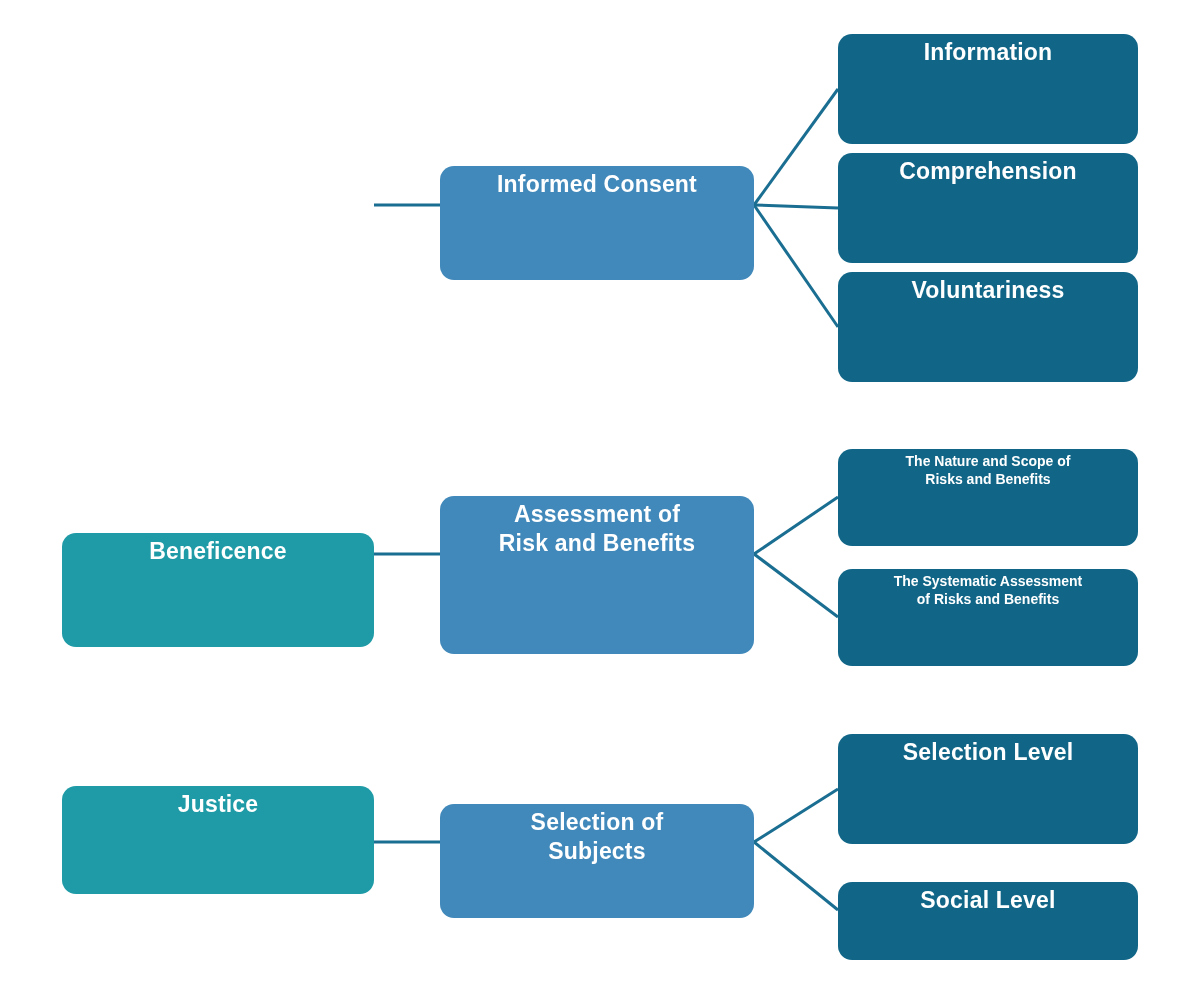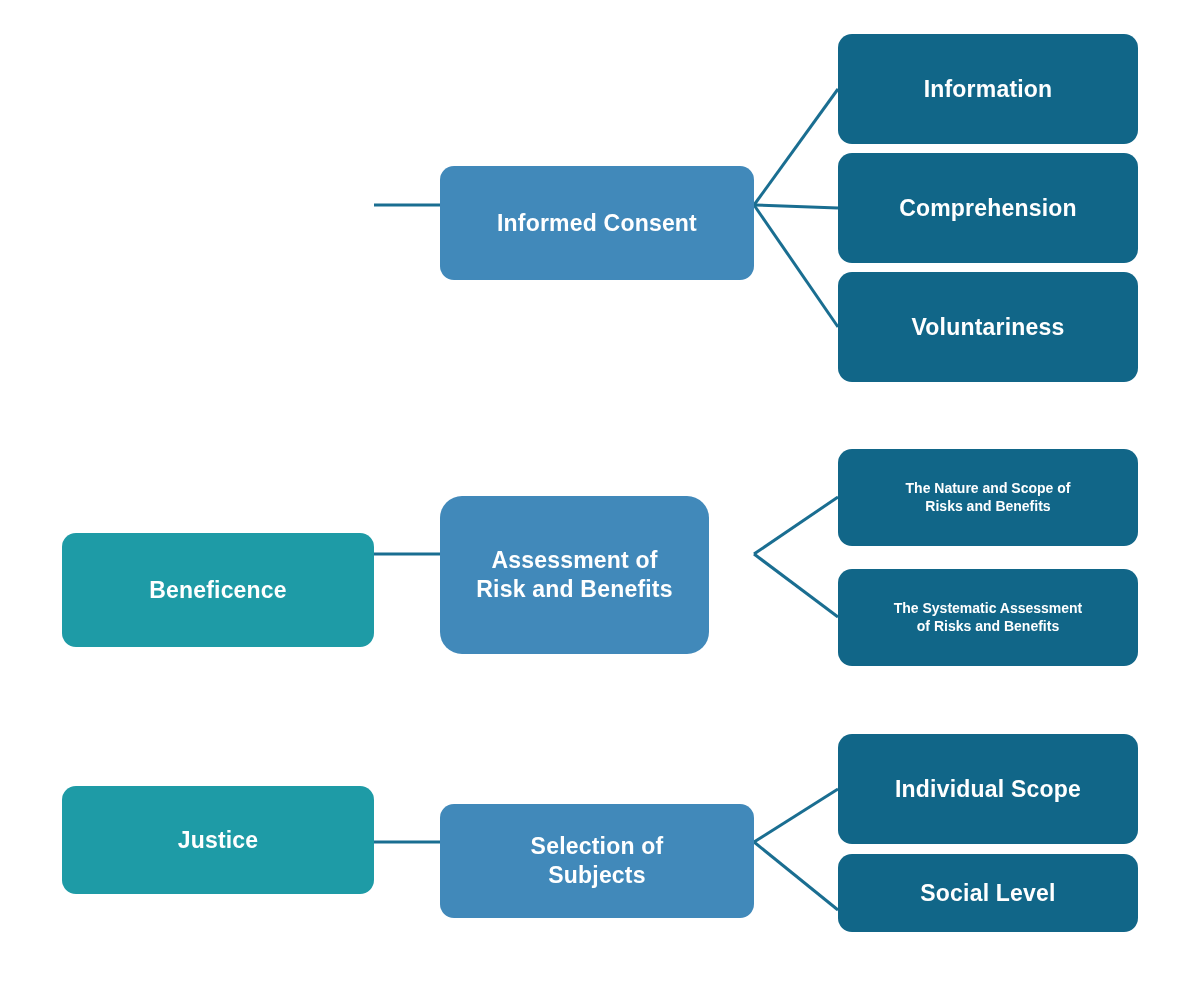--- a/index.html
+++ b/index.html
@@ -23,21 +23,20 @@
     left: 0;
     top: 0;
     width: 1200px;
     height: 1000px;
     pointer-events: none;
   }
   .node {
     position: absolute;
     box-sizing: border-box;
     display: flex;
-    align-items: center;
     justify-content: center;
     text-align: center;
     color: #ffffff;
     border-radius: 14px;
     padding: 4px 14px;
     line-height: 1.25;
   }
   .node .node-label {
     display: block;
     white-space: pre-line;
@@ -107,21 +106,21 @@
   </div>
 
   <div class="node level-detail" style="left:838px; top:272px; width:300px; height:110px;">
     <span class="node-label">Voluntariness</span>
   </div>
 
   <div class="node level-principle" style="left:62px; top:497px; width:312px; height:114px;margin-top:36px;">
     <span class="node-label">Beneficence</span>
   </div>
 
-  <div class="node level-application" style="left:440px; top:478px; width:269px; height:158px;border-radius:22px;">
+  <div class="node level-application" style="left:440px; top:478px; width:314px; height:158px;">
     <span class="node-label">Assessment of
 Risk and Benefits</span>
   </div>
 
   <div class="node level-detail small" style="left:838px; top:449px; width:300px; height:97px;">
     <span class="node-label">The Nature and Scope of
 Risks and Benefits</span>
   </div>
 
   <div class="node level-detail small" style="left:838px; top:569px; width:300px; height:97px;">
@@ -132,20 +131,20 @@
   <div class="node level-principle" style="left:62px; top:786px; width:312px; height:108px;">
     <span class="node-label">Justice</span>
   </div>
 
   <div class="node level-application" style="left:440px; top:786px; width:314px; height:114px;">
     <span class="node-label">Selection of
 Subjects</span>
   </div>
 
   <div class="node level-detail" style="left:838px; top:734px; width:300px; height:110px;">
-    <span class="node-label">Individual Scope</span>
+    <span class="node-label">Selection Level</span>
   </div>
 
-  <div class="node level-detail" style="left:838px; top:854px; width:300px; height:78px;">
+  <div class="node level-detail" style="left:838px; top:882px; width:300px; height:78px;">
     <span class="node-label">Social Level</span>
   </div>
 
 </div>
 
 </body></html>

